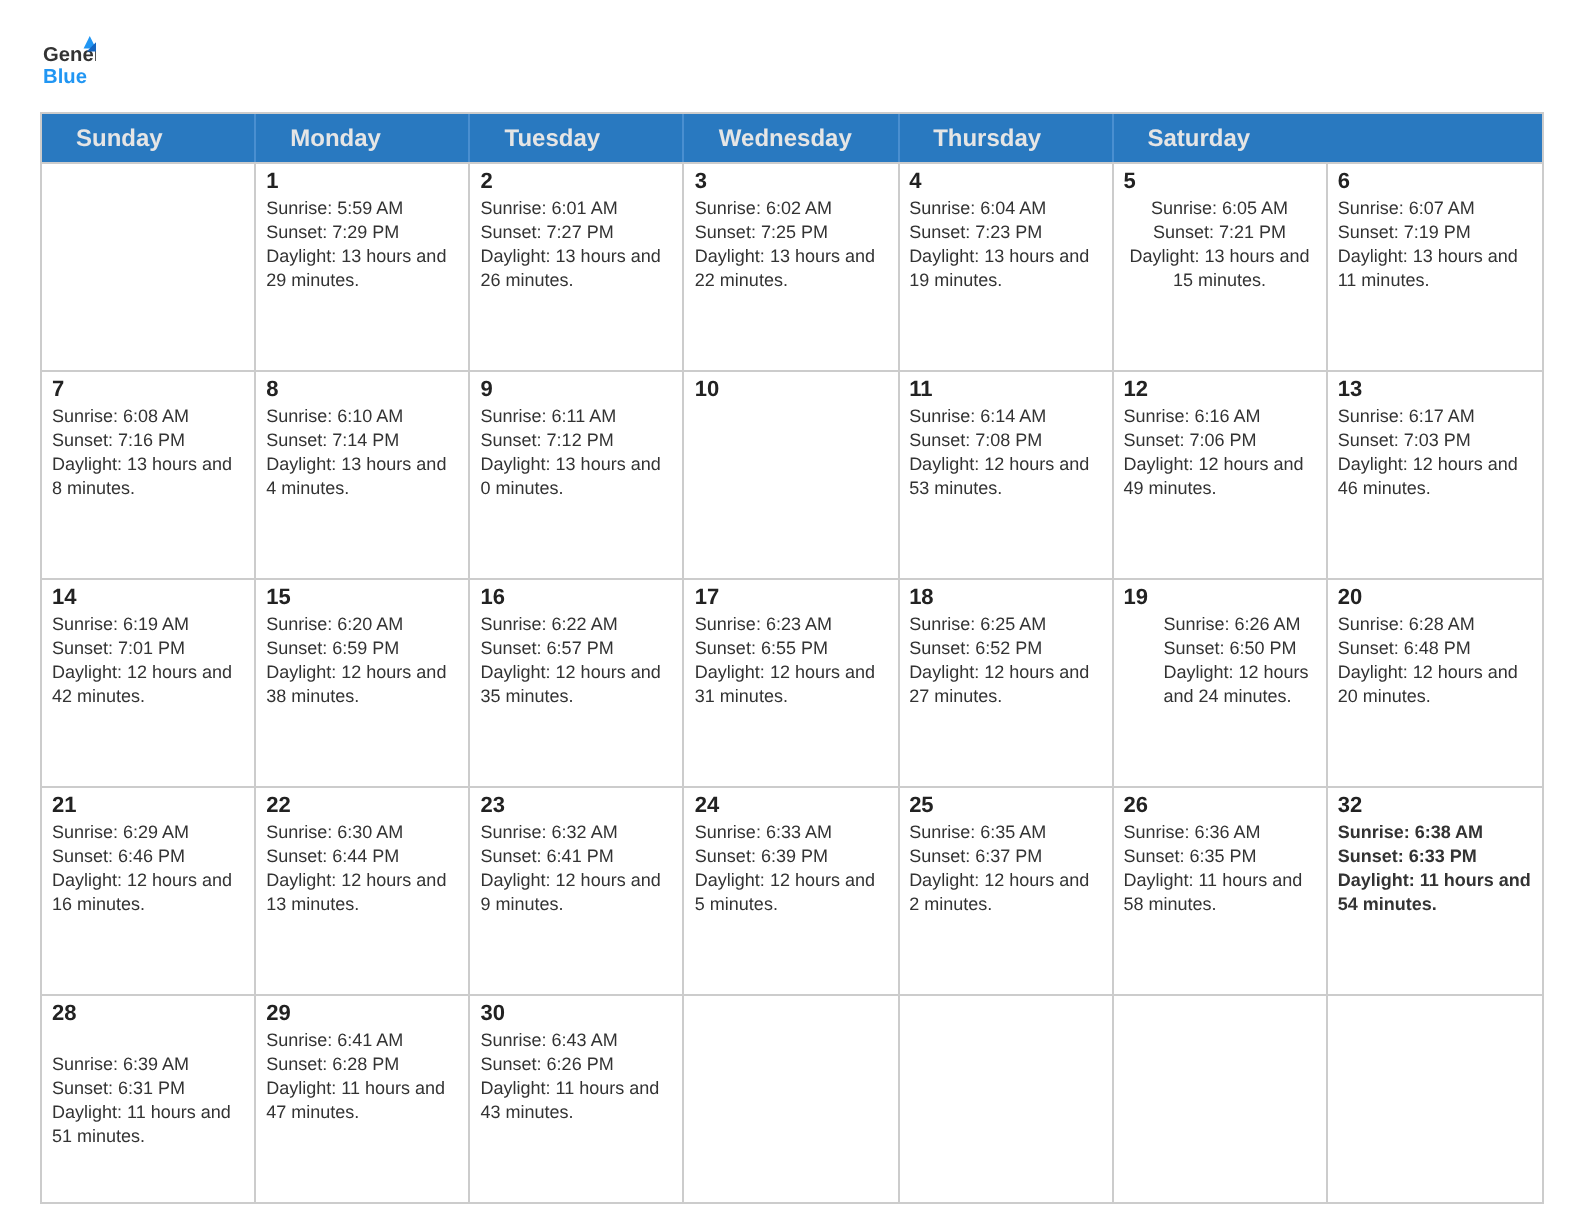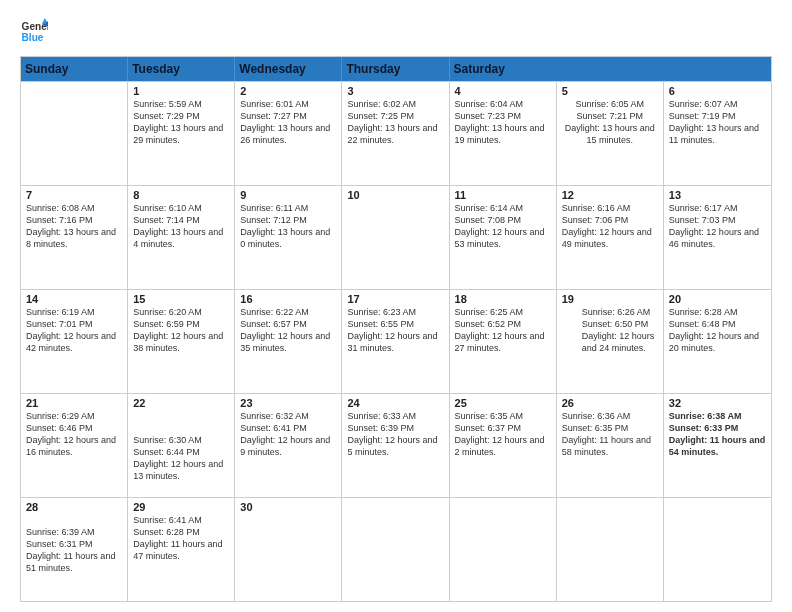--- a/index.html
+++ b/index.html
@@ -50,24 +50,24 @@
       display: flex;
       flex-direction: column;
       border: 1px solid #ccc;
     }
     .cal-header-row {
       display: grid;
       grid-template-columns: repeat(7, 1fr);
       background: #2979c0;
     }
     .cal-header-cell {
-      color: #0f172a;
+      color: #e5e5e5;
       font-size: 12px;
       font-weight: bold;
-      padding: 5px 4px;
+      padding: 5px 17px;
       text-align: left;
       border-right: 1px solid #4a8fd0;
     }
     .cal-header-cell:last-child { border-right: none; }
     .cal-body {
       display: flex;
       flex-direction: column;
       flex: 1;
     }
     .cal-row {
@@ -114,20 +114,21 @@
     </div>
     <div class="title-block">
       <div class="month-title"></div>
       <div class="location"></div>
     </div>
   </div>
 
   <div class="calendar">
     <div class="cal-header-row" id="cal-header">
         <div class="cal-header-cell">Sunday</div>
+        <div class="cal-header-cell">Monday</div>
         <div class="cal-header-cell">Tuesday</div>
         <div class="cal-header-cell">Wednesday</div>
         <div class="cal-header-cell">Thursday</div>
         <div class="cal-header-cell">Saturday</div>
       </div>
     <div class="cal-body" id="cal-body">
         <div class="cal-row">
           <div class="cal-cell empty"></div>
           <div class="cal-cell">
             <div class="day-num">1</div>
@@ -253,21 +254,21 @@
         </div>
         <div class="cal-row">
           <div class="cal-cell">
             <div class="day-num">21</div>
             <div class="cell-info" style="white-space: pre-line;">Sunrise: 6:29 AM
 Sunset: 6:46 PM
 Daylight: 12 hours and 16 minutes.</div>
           </div>
           <div class="cal-cell">
             <div class="day-num">22</div>
-            <div class="cell-info" style="white-space: pre-line; margin-top: 24px;">Sunrise: 6:30 AM
+            <div class="cell-info" style="white-space: pre-line;">Sunrise: 6:30 AM
 Sunset: 6:44 PM
 Daylight: 12 hours and 13 minutes.</div>
           </div>
           <div class="cal-cell">
             <div class="day-num">23</div>
             <div class="cell-info" style="white-space: pre-line;">Sunrise: 6:32 AM
 Sunset: 6:41 PM
 Daylight: 12 hours and 9 minutes.</div>
           </div>
           <div class="cal-cell">
@@ -303,20 +304,23 @@
 Daylight: 11 hours and 51 minutes.</div>
           </div>
           <div class="cal-cell">
             <div class="day-num">29</div>
             <div class="cell-info" style="white-space: pre-line;">Sunrise: 6:41 AM
 Sunset: 6:28 PM
 Daylight: 11 hours and 47 minutes.</div>
           </div>
           <div class="cal-cell">
             <div class="day-num">30</div>
+            <div class="cell-info" style="white-space: pre-line;">Sunrise: 6:43 AM
+Sunset: 6:26 PM
+Daylight: 11 hours and 43 minutes.</div>
           </div>
           <div class="cal-cell empty"></div>
           <div class="cal-cell empty"></div>
           <div class="cal-cell empty"></div>
           <div class="cal-cell empty"></div>
         </div>
       </div>
   </div>
 </div>
 

